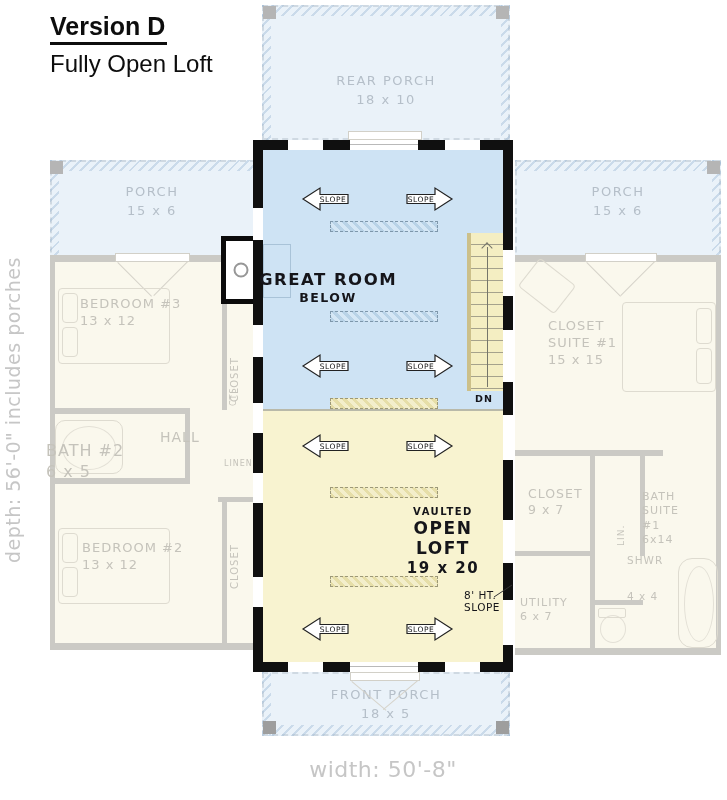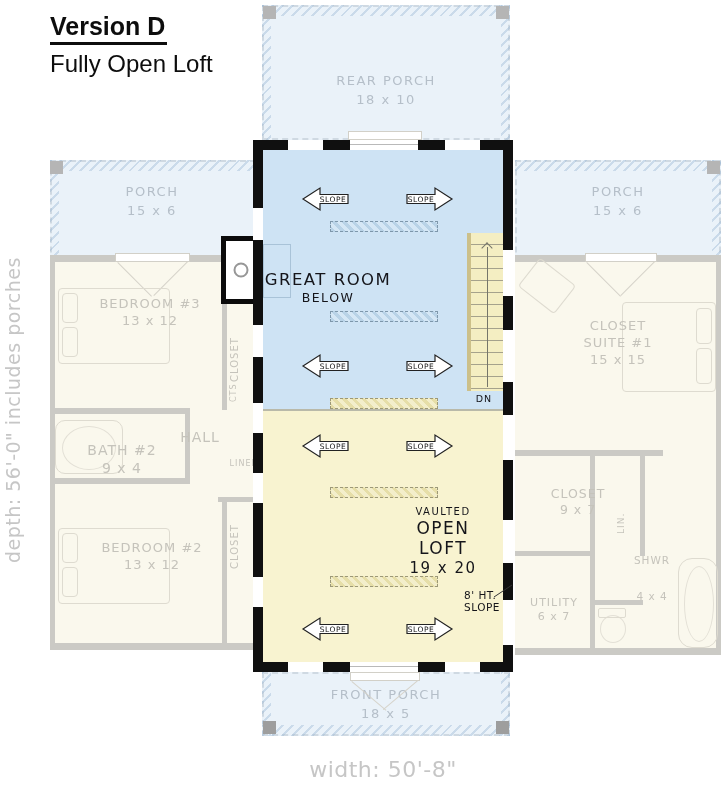--- a/index.html
+++ b/index.html
@@ -21,21 +21,21 @@
   .porch{background:var(--porch_fill,#eaf2f9);border:2px dashed #cfd9e2;box-sizing:border-box;}
   .hband{background:repeating-linear-gradient(135deg,rgba(150,180,210,.38) 0 2px,rgba(0,0,0,0) 2px 7px);}
   .post{width:13px;height:13px;background:#b5b5b5;}
   .house{background:var(--house_fill,#faf8ed);}
   .fw{background:var(--faded_wall,#cbcac5);}
   .thresh{background:#fff;border:1px solid #d2d0c8;box-sizing:border-box;}
   .dline{height:1px;background:#d6d3ca;transform-origin:0 0;}
   .furn{border:1.5px solid #dedbd0;border-radius:4px;box-sizing:border-box;}
   .furn-in{border:1px solid #e3e0d6;border-radius:50%;}
 
-  .flabel{color:var(--faded_label,#c5c3bb);text-align:center;letter-spacing:1px;line-height:1.3;}
+  .flabel{color:var(--faded_label,#c5c3bb);text-align:left;letter-spacing:1px;line-height:1.3;}
   .plabel{color:var(--porch_label,#b5bfc9);text-align:center;letter-spacing:1.5px;line-height:1.45;font-size:13px;}
   .vlabel{writing-mode:vertical-rl;transform:rotate(180deg);letter-spacing:1px;}
 
   
   .greatroom{background:var(--great_room_fill,#cee3f4);}
   .loft{background:var(--loft_fill,#f8f3d0);}
   .wall{background:var(--wall_black,#101010);}
   .win{background:#ffffff;}
   .sill{background:#b9b9b9;height:1px;}
 
@@ -48,21 +48,21 @@
   .beam-yel{background:repeating-linear-gradient(45deg,#e6dea8 0 3px,#f3eecb 3px 7px);border-color:#9c9878;}
 
   .arrow text{font-family:"DejaVu Sans",sans-serif;font-size:7.5px;letter-spacing:.5px;fill:#111;text-anchor:middle;}
 
   .stairs{border-left:4px solid #ccc08a;box-sizing:border-box;
           background:repeating-linear-gradient(to bottom,var(--stairs_fill,#f4eec2) 0 11px,#a5a28c 11px 12px);}
   .stair-line{position:absolute;left:50%;top:14px;bottom:4px;width:1px;background:#76766a;}
   .stair-head{position:absolute;left:50%;top:11px;width:7px;height:7px;border-left:1px solid #76766a;border-top:1px solid #76766a;
               transform:translateX(-50%) rotate(45deg);}
 
-  .plan-lbl{color:#15151a;text-align:center;letter-spacing:1.5px;line-height:1.2;}
+  .plan-lbl{color:#15151a;text-align:center;letter-spacing:1.5px;line-height:1.2;font-weight:bold;}
   .hearth{border:1.5px solid #a9c3d8;box-sizing:border-box;}
   .fireplace{background:#fff;border:5px solid #0b0b0b;box-sizing:border-box;}
   .fire-circ{width:15px;height:15px;border:2.5px solid #979797;border-radius:50%;box-sizing:border-box;}
   .boundary{background:#b9b9a9;height:2px;}
 </style>
 </head>
 <body>
 
 <div class="canvas">
 
@@ -155,42 +155,48 @@
   <div class="abs furn-in" style="left:684px;top:566px;width:28px;height:74px;"></div>
   <div class="abs furn-in" style="left:600px;top:615px;width:24px;height:26px;"></div>
   <div class="abs furn" style="left:598px;top:608px;width:28px;height:10px;border-radius:2px;"></div>
 
   <div class="abs flabel" style="left:80px;top:296px;width:140px;font-size:13px;">
     <div>BEDROOM #3</div>
     <div>13 x 12</div>
   </div>
   <div class="abs flabel vlabel" style="left:228px;top:318px;height:84px;font-size:10px;">CLOSET</div>
   <div class="abs flabel vlabel" style="left:229px;top:380px;height:26px;font-size:8px;">CTS</div>
-  <div class="abs flabel" style="left:62px;top:441px;width:120px;font-size:14px;">
+  <div class="abs flabel" style="left:46px;top:441px;width:120px;font-size:16px;">
     <div>BATH #2</div>
-    <div>9 x 4</div>
+    <div>6 x 5</div>
   </div>
   <div class="abs flabel" style="left:160px;top:428px;width:80px;font-size:14px;">HALL</div>
   <div class="abs flabel" style="left:224px;top:459px;width:40px;font-size:8px;">LINEN</div>
   <div class="abs flabel vlabel" style="left:228px;top:505px;height:84px;font-size:10px;">CLOSET</div>
   <div class="abs flabel" style="left:82px;top:540px;width:140px;font-size:13px;">
     <div>BEDROOM #2</div>
     <div>13 x 12</div>
   </div>
 
   <div class="abs flabel" style="left:548px;top:318px;width:140px;font-size:13px;">
     <div>CLOSET</div>
     <div>SUITE #1</div>
     <div>15 x 15</div>
   </div>
   <div class="abs flabel" style="left:528px;top:486px;width:100px;font-size:12.5px;">
     <div>CLOSET</div>
     <div>9 x 7</div>
   </div>
   <div class="abs flabel vlabel" style="left:616px;top:500px;height:46px;font-size:9px;">LIN.</div>
+  <div class="abs flabel" style="left:642px;top:490px;width:60px;font-size:11px;">
+    <div>BATH</div>
+    <div>SUITE</div>
+    <div>#1</div>
+    <div>6x14</div>
+  </div>
   <div class="abs flabel" style="left:627px;top:554px;width:50px;font-size:10.5px;">
     <div>SHWR</div>
     <div style="margin-top:22px;">4 x 4</div>
   </div>
   <div class="abs flabel" style="left:520px;top:596px;width:68px;font-size:11px;">
     <div>UTILITY</div>
     <div>6 x 7</div>
   </div>
 
   <div class="abs greatroom" style="left:263px;top:150px;width:240px;height:260px;"></div>

